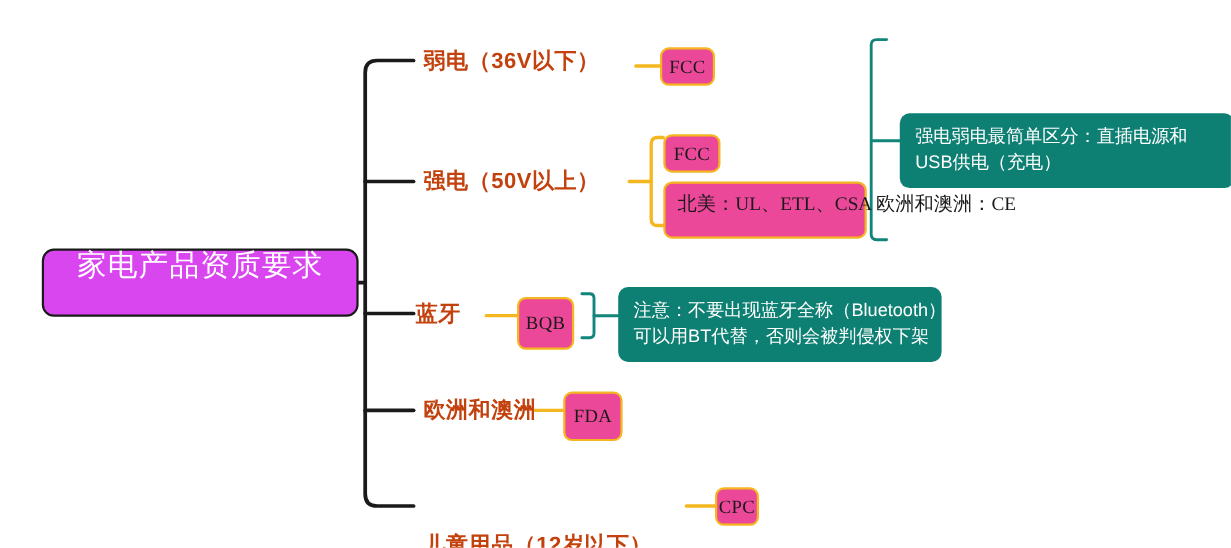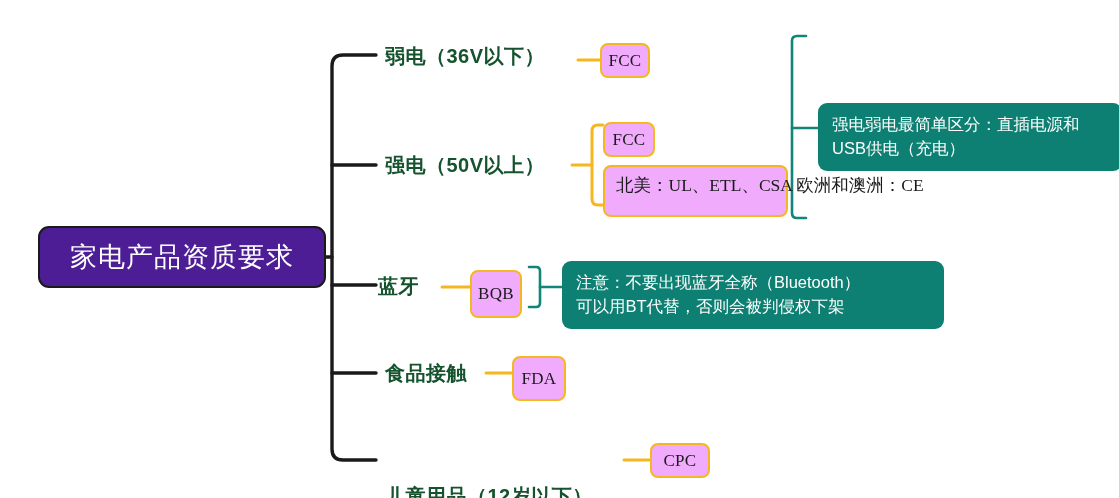--- a/index.html
+++ b/index.html
@@ -24,52 +24,51 @@
     pointer-events: none;
   }
 
   
   .root-node {
     position: absolute;
     left: 38px;
     top: 226px;
     width: 288px;
     height: 62px;
-    background: #4c1d95;
+    background: #d946ef;
     border: 2.5px solid #1a1a1a;
     border-radius: 11px;
     display: flex;
-    align-items: center;
     justify-content: center;
   }
   .root-node .root-label {
     color: #ffffff;
     font-size: 27px;
     letter-spacing: 1px;
     line-height: 1;
     white-space: nowrap;
   }
 
   
   .branch-label {
     position: absolute;
     font-size: 20px;
     font-weight: bold;
-    color: #14532d;
+    color: #c2410c;
     white-space: nowrap;
     line-height: 1;
     letter-spacing: 0.5px;
   }
 
   
   .leaf-box {
     position: absolute;
     border: 2.5px solid #F5B71F;
     border-radius: 8px;
-    background: #f0abfc;
+    background: #ec4899;
     font-family: "Liberation Serif", "DejaVu Serif", serif;
     color: #1a1a1a;
     display: flex;
     align-items: center;
     justify-content: center;
   }
   .leaf-box.single {
     font-size: 17px;
     letter-spacing: 0.3px;
     white-space: nowrap;
@@ -134,21 +133,21 @@
   <div class="root-node">
     <span class="root-label">家电产品资质要求</span>
   </div>
 
   <div class="branch-label" style="left:385px; top:46px;">弱电（36V以下）</div>
 
   <div class="branch-label" style="left:385px; top:155px;">强电（50V以上）</div>
 
   <div class="branch-label" style="left:366px; top:276px;margin-left:12px;">蓝牙</div>
 
-  <div class="branch-label" style="left:385px; top:363px;">食品接触</div>
+  <div class="branch-label" style="left:385px; top:363px;">欧洲和澳洲</div>
 
   <div class="branch-label" style="left:385px; top:450px;margin-top:36px;">儿童用品（12岁以下）</div>
 
   <div class="leaf-box single" style="left:600px; top:43px; width:50px; height:35px;">
     <span>FCC</span>
   </div>
 
   <div class="leaf-box single" style="left:603px; top:122px; width:52px; height:35px;">
     <span>FCC</span>
   </div>
@@ -159,27 +158,27 @@
   </div>
 
   <div class="leaf-box single" style="left:470px; top:270px; width:52px; height:48px;">
     <span>BQB</span>
   </div>
 
   <div class="leaf-box single" style="left:512px; top:356px; width:54px; height:45px;">
     <span>FDA</span>
   </div>
 
-  <div class="leaf-box single" style="left:650px; top:443px; width:60px; height:35px;">
+  <div class="leaf-box single" style="left:650px; top:443px; width:40px; height:35px;">
     <span>CPC</span>
   </div>
 
   <div class="callout" style="left:818px; top:103px; width:304px;">
     <span class="cline">强电弱电最简单区分：直插电源和</span>
     <span class="cline">USB供电（充电）</span>
   </div>
 
-  <div class="callout" style="left:562px; top:261px; width:382px;">
+  <div class="callout" style="left:562px; top:261px; width:294px;">
     <span class="cline">注意：不要出现蓝牙全称（Bluetooth）</span>
     <span class="cline">可以用BT代替，否则会被判侵权下架</span>
   </div>
 
 </div>
 
 </body></html>

